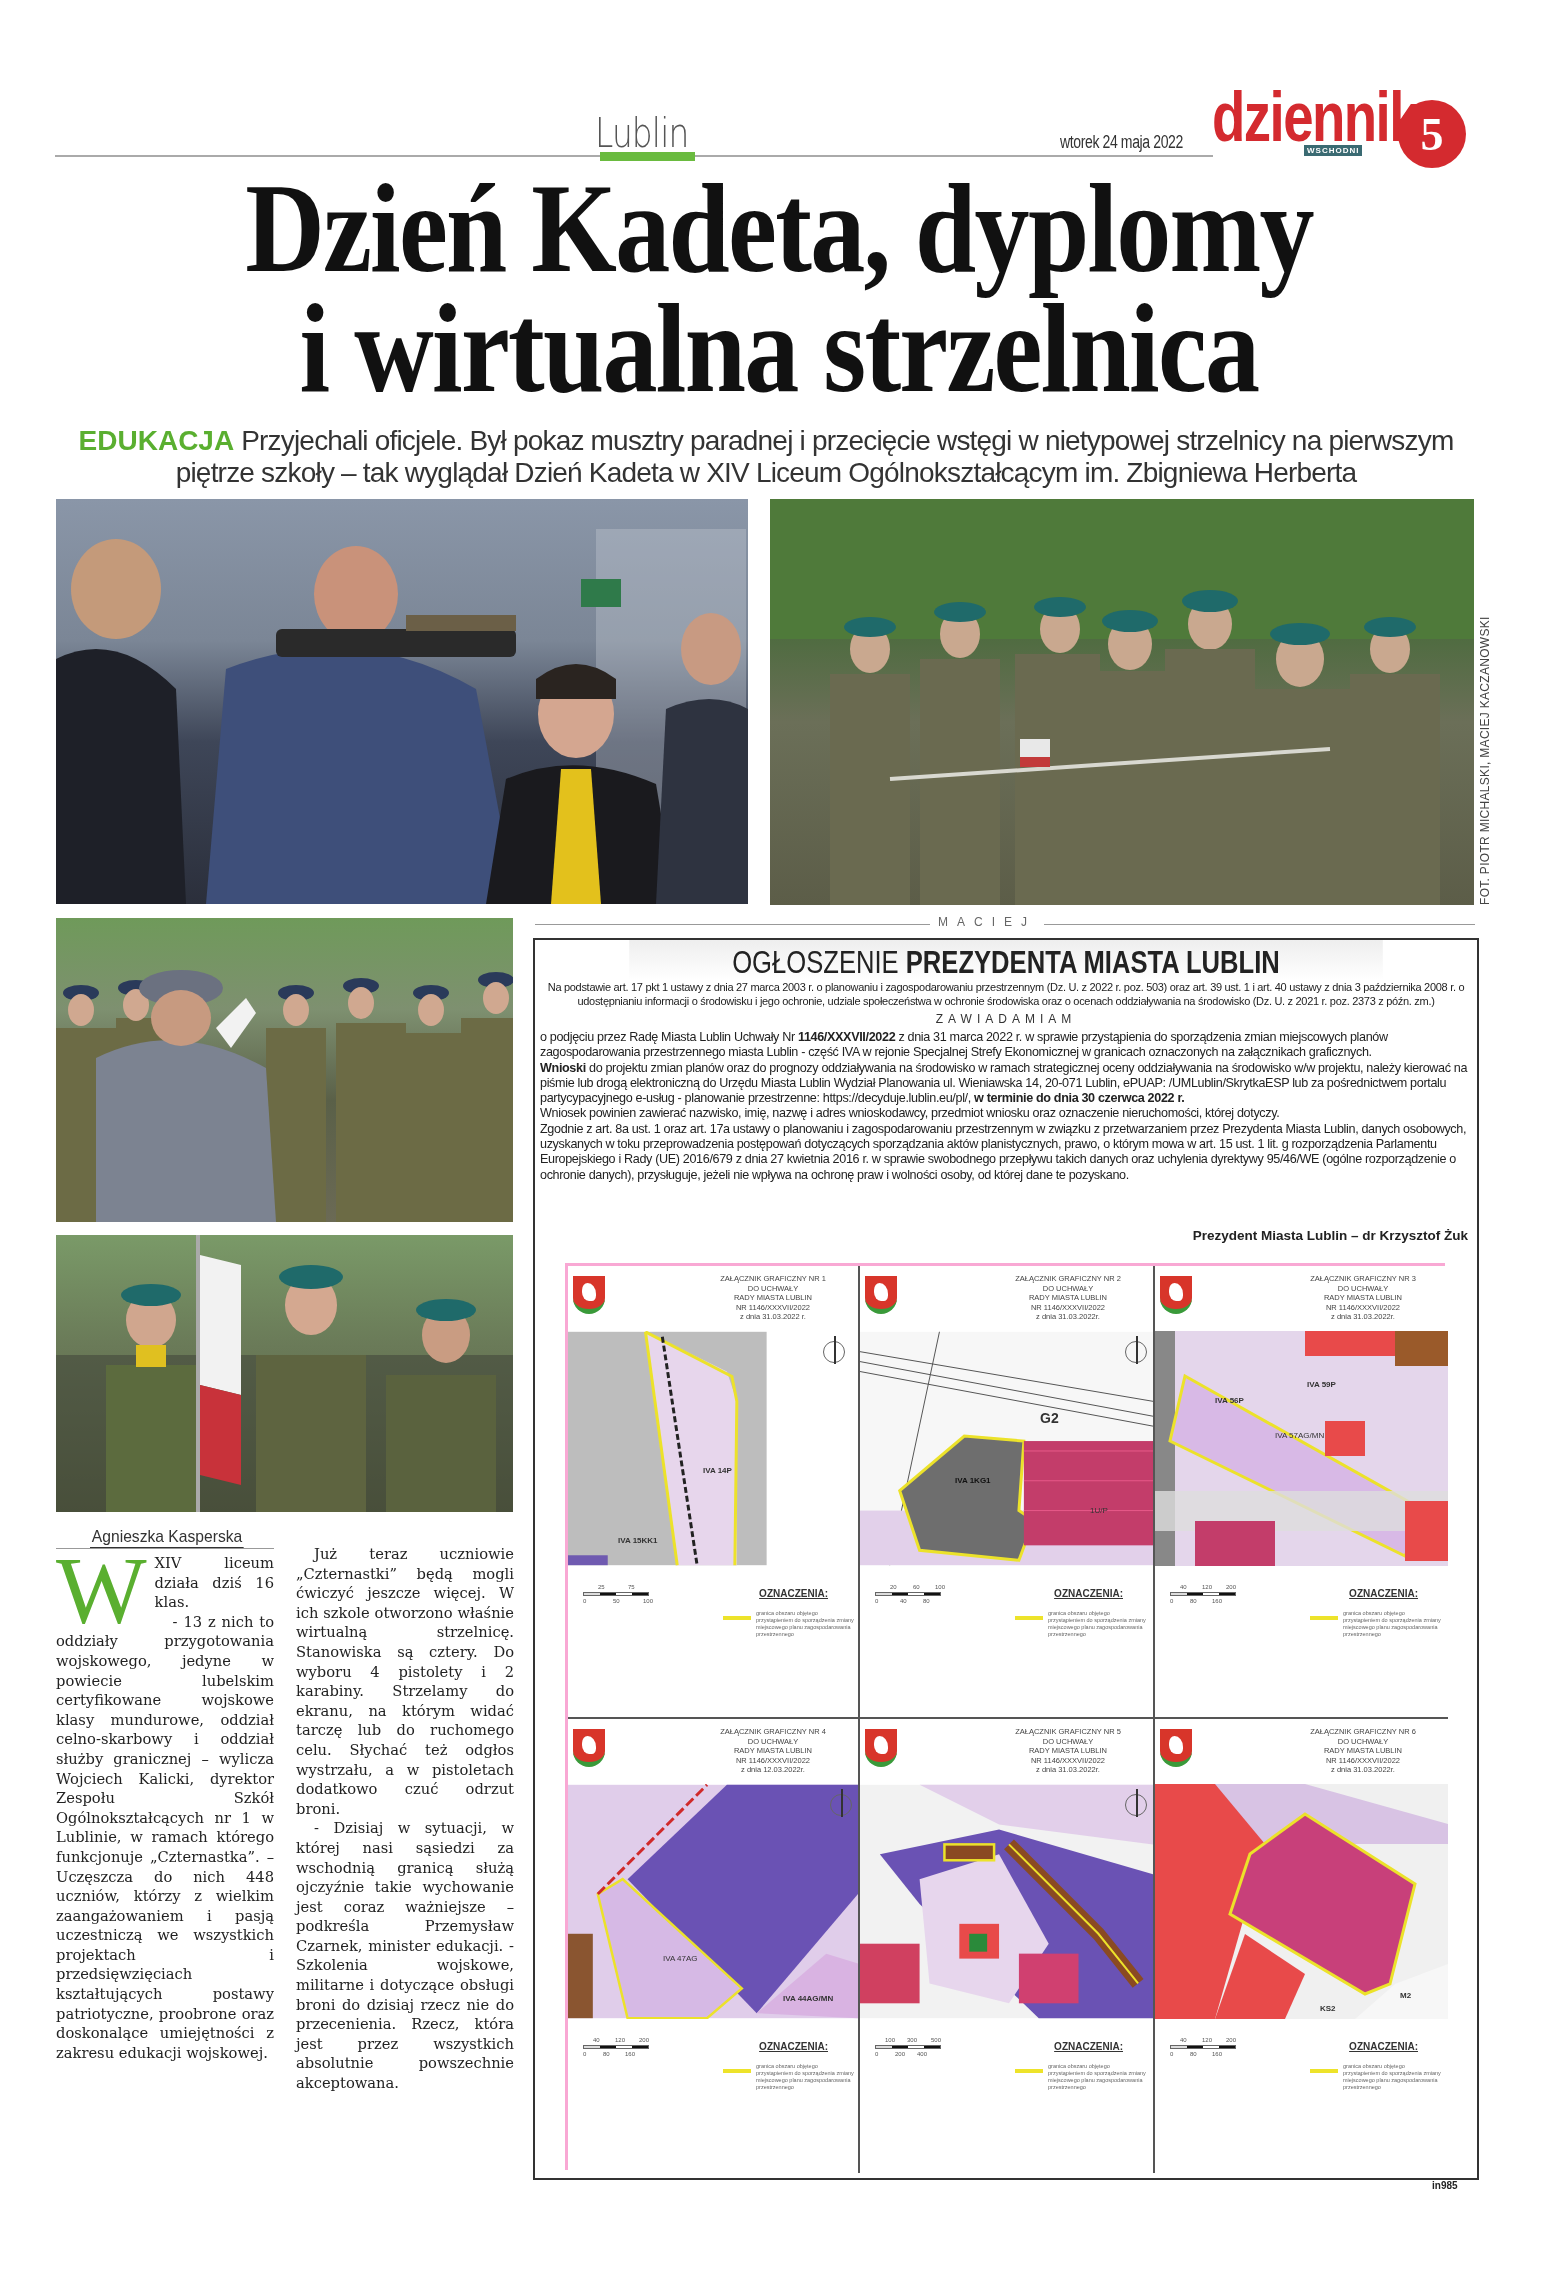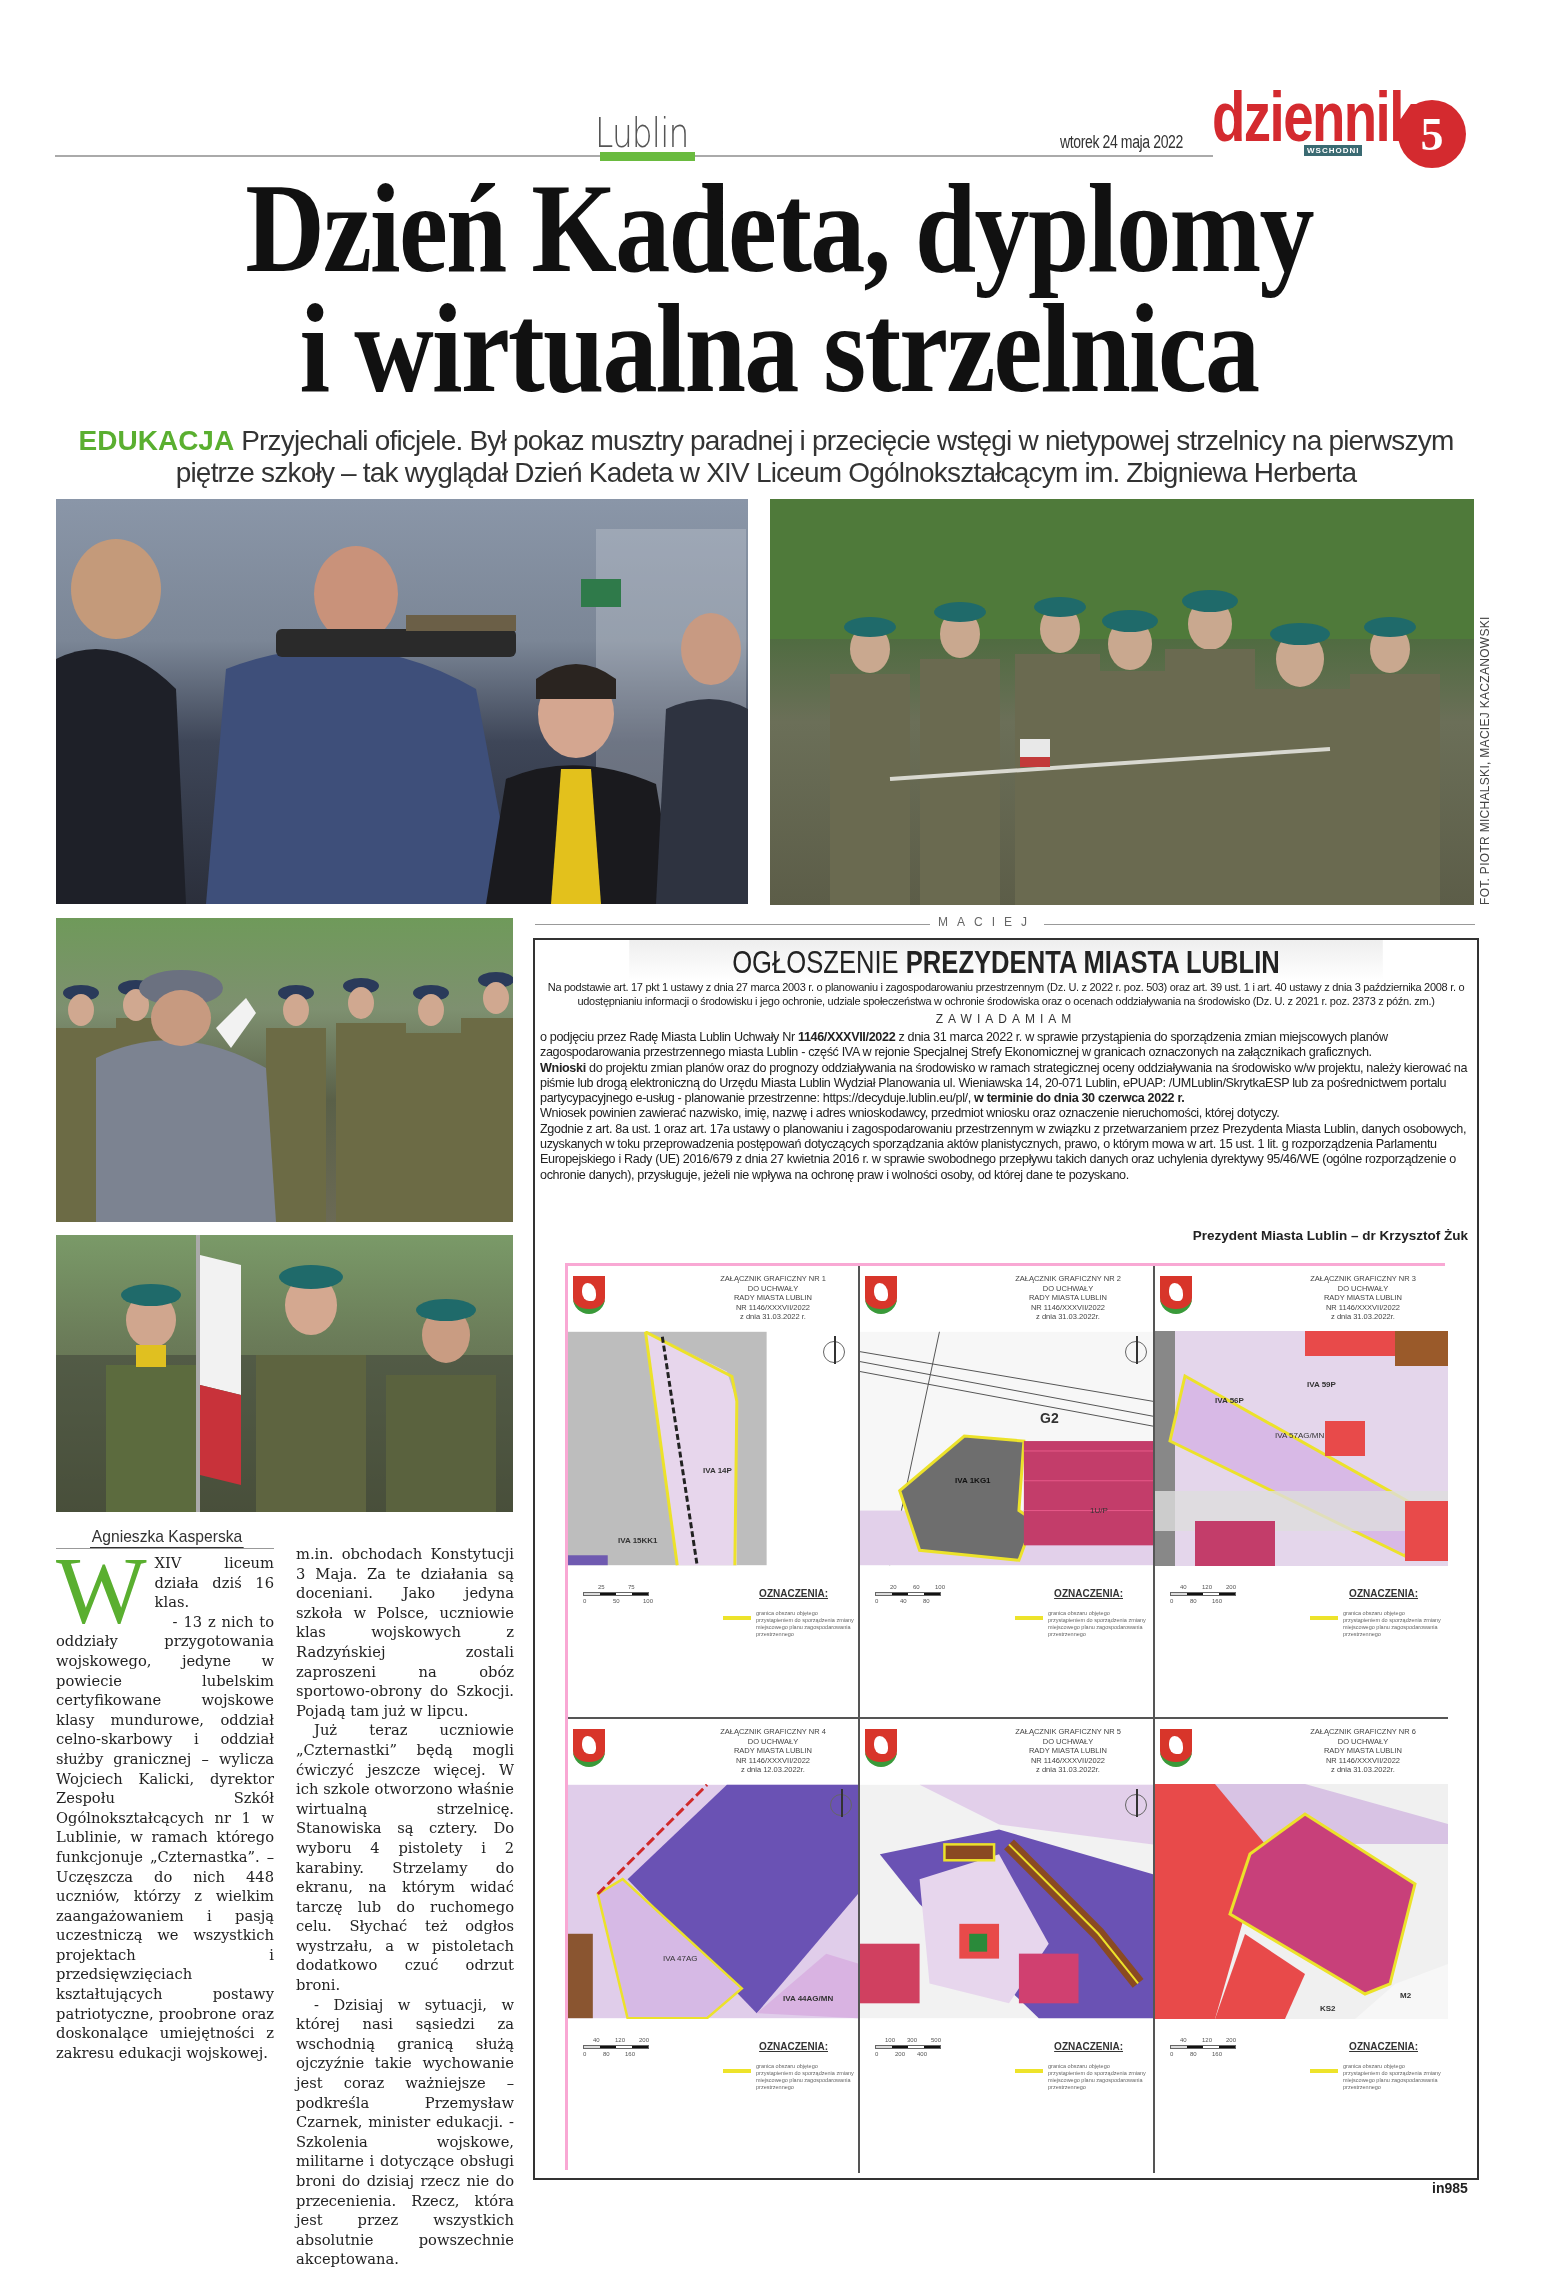--- a/index.html
+++ b/index.html
@@ -56,21 +56,21 @@
   .map{position:absolute;left:0;top:65px;width:100%;height:235px}
   .north{position:absolute;width:22px;height:22px;border:1px solid #666;border-radius:50%}
   .north::before{content:"";position:absolute;left:10px;top:-6px;width:1.5px;height:28px;background:#333}
   .maplabel{position:absolute;font-size:8px;font-weight:bold;color:#333;text-align:center;line-height:9px}
   .legend-title{position:absolute;right:30px;top:322px;font-size:10px;font-weight:bold;text-decoration:underline;color:#333}
   .legend-line{position:absolute;left:155px;top:350px;width:28px;height:4px;background:#ede32a}
   .legend-text{position:absolute;left:188px;top:344px;width:100px;font-size:5.5px;line-height:7px;color:#666}
   .scale{position:absolute;left:15px;top:318px;width:70px;height:22px}
   .scale .bar{position:absolute;left:0;top:8px;width:66px;height:4px;border:1px solid #666;background:linear-gradient(90deg,#ddd 0 25%,#111 25% 50%,#fff 50% 75%,#111 75% 100%)}
   .scale .t{position:absolute;font-size:6px;color:#555}
-  .footer-code{left:1432px;top:2180px;font-size:14px;font-weight:bold;color:#222}
+  .footer-code{left:1432px;top:2180px;font-size:10px;font-weight:bold;color:#222}
 </style>
 </head>
 <body>
 
 <div class="abs section-label">Lublin</div>
 <div class="abs rule"></div>
 <div class="abs green-bar"></div>
 <div class="abs date">wtorek 24 maja 2022</div>
 <div class="abs logo">
   <span class="logo-text">dziennik</span>
@@ -195,21 +195,20 @@
 </div>
 
 <div class="abs byline">Agnieszka Kasperska</div>
 <div class="abs byline-rule"></div>
 <div class="abs col col1">
   <span class="dropcap">W</span>
   <p class="first">XIV liceum działa dziś 16 klas.</p>
   <p>- 13 z nich to oddziały przygotowania wojskowego, jedyne w powiecie lubelskim certyfikowane wojskowe klasy mundurowe, oddział celno-skarbowy i oddział służby granicznej – wylicza Wojciech Kalicki, dyrektor Zespołu Szkół Ogólnokształcących nr 1 w Lublinie, w ramach którego funkcjonuje „Czternastka”. – Uczęszcza do nich 448 uczniów, którzy z wielkim zaangażowaniem i pasją uczestniczą we wszystkich projektach i przedsięwzięciach kształtujących postawy patriotyczne, proobrone oraz doskonalące umiejętności z zakresu edukacji wojskowej.</p>
 </div>
 <div class="abs col col2">
-  <p class="first">m.in. obchodach Konstytucji 3 Maja. Za te działania są doceniani. Jako jedyna szkoła w Polsce, uczniowie klas wojskowych z Radzyńskiej zostali zaproszeni na obóz sportowo-obrony do Szkocji. Pojadą tam już w lipcu.</p>
   <p>Już teraz uczniowie „Czternastki” będą mogli ćwiczyć jeszcze więcej. W ich szkole otworzono właśnie wirtualną strzelnicę. Stanowiska są cztery. Do wyboru 4 pistolety i 2 karabiny. Strzelamy do ekranu, na którym widać tarczę lub do ruchomego celu. Słychać też odgłos wystrzału, a w pistoletach dodatkowo czuć odrzut broni.</p>
   <p>- Dzisiaj w sytuacji, w której nasi sąsiedzi za wschodnią granicą służą ojczyźnie takie wychowanie jest coraz ważniejsze – podkreśla Przemysław Czarnek, minister edukacji. - Szkolenia wojskowe, militarne i dotyczące obsługi broni do dzisiaj rzecz nie do przecenienia. Rzecz, która jest przez wszystkich absolutnie powszechnie akceptowana.</p>
 </div>
 
 <div class="abs reklama-rule"></div>
 <div class="abs reklama">MACIEJ</div>
 <div class="abs adbox"></div>
 <div class="abs ad-title">
   <span>OGŁOSZENIE</span>
   <b>PREZYDENTA MIASTA LUBLIN</b>

